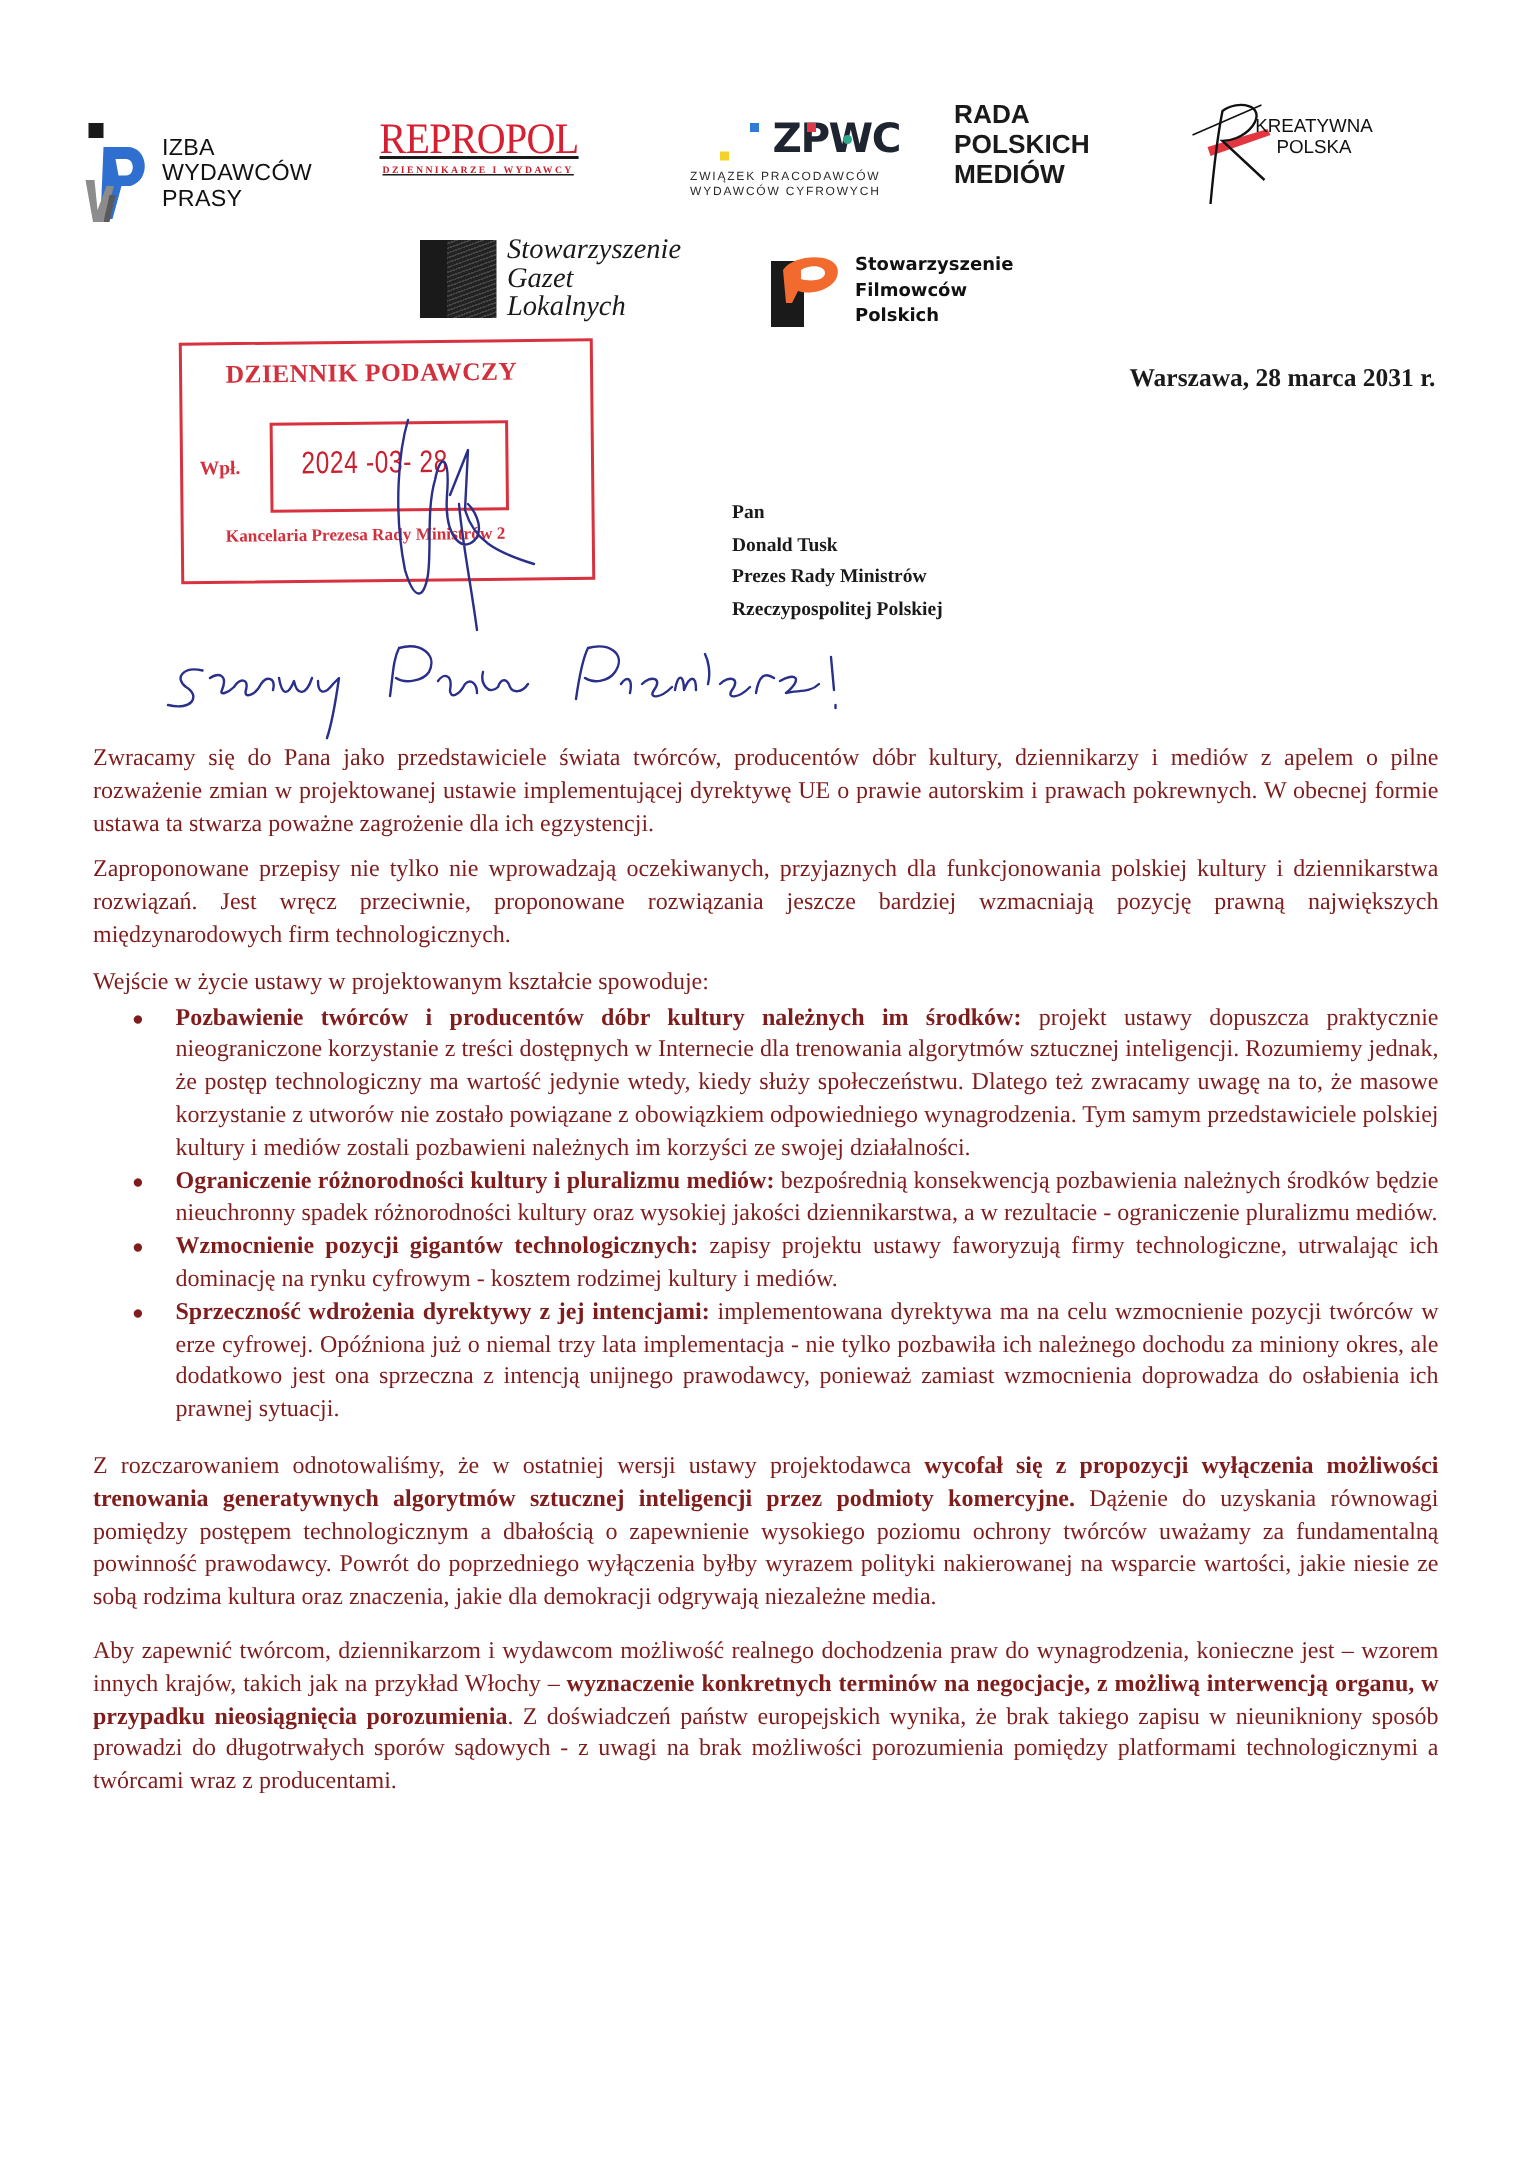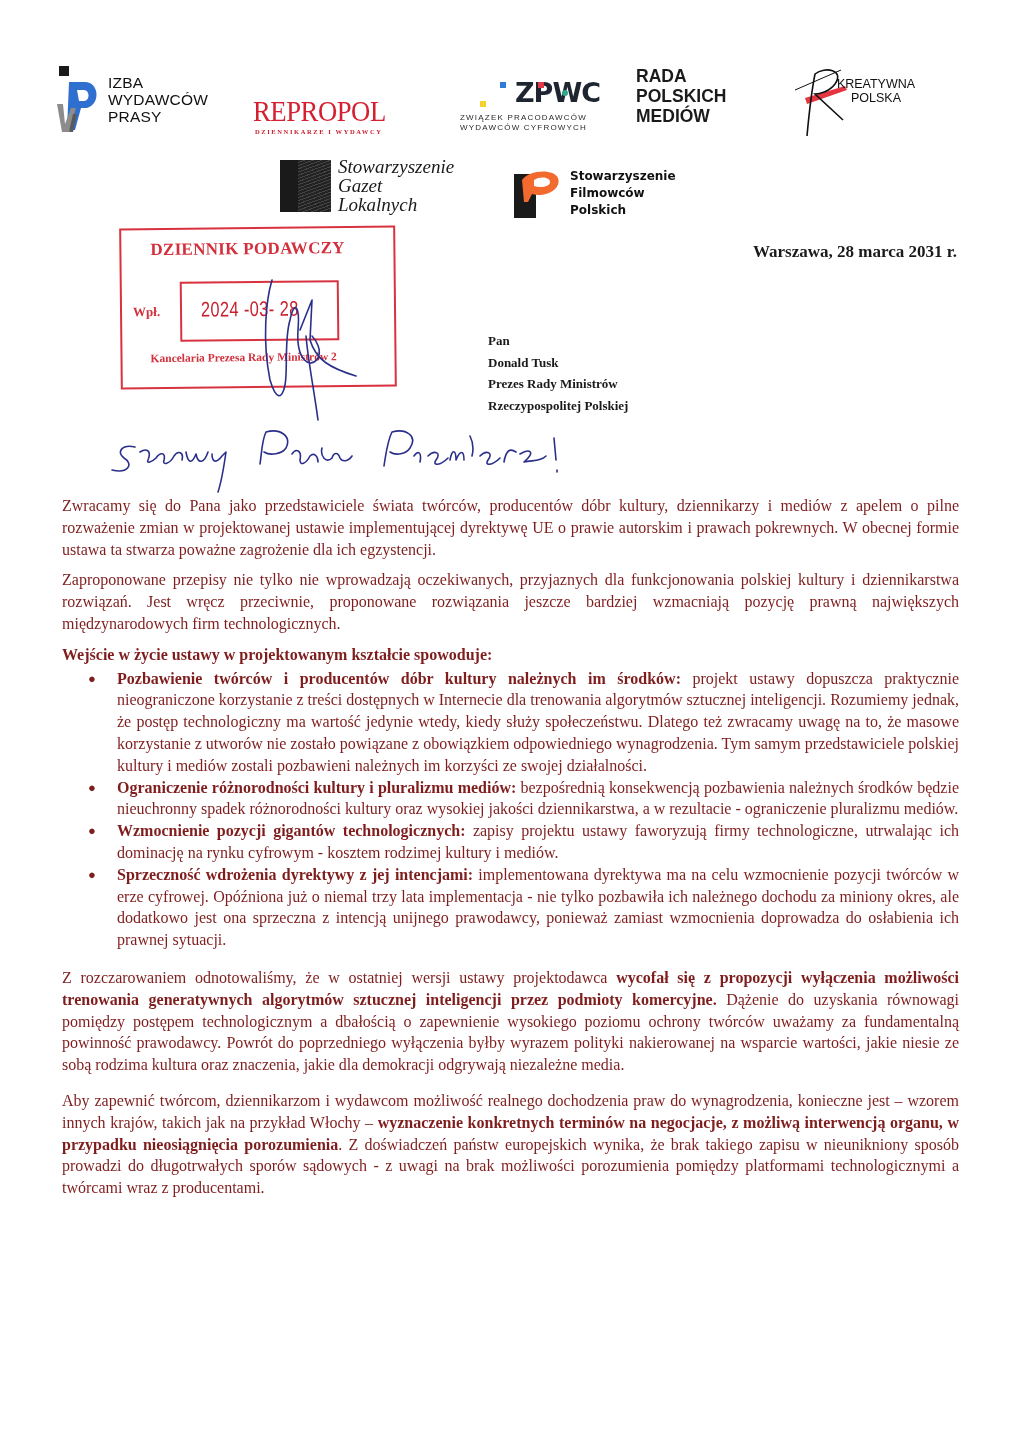--- a/index.html
+++ b/index.html
@@ -1,24 +1,24 @@
 <!DOCTYPE html>
 <html><head>
   <meta charset="utf-8">
   <style>
     html, body { margin: 0; padding: 0; background: #ffffff; }
     body { width: 1019px; height: 1440px; position: relative; overflow: hidden; font-family: "Liberation Serif", serif; color: #1a1a1a; }
     .abs { position: absolute; }
 
     
-    .logo-izba { left: 55px; top: 64px; width: 180px; height: 70px; }
+    .logo-izba { left: 55px; top: 80px; width: 180px; height: 70px; }
     .izba-mark { position: absolute; left: 0; top: 0; width: 48px; height: 70px; }
     .izba-text { position: absolute; left: 53px; top: 10px; font-family: "Liberation Sans", sans-serif; font-size: 15.5px; line-height: 17px; color: #111; letter-spacing: 0.2px; }
 
-    .logo-repropol { left: 253px; top: 96px; width: 150px; }
+    .logo-repropol { left: 253px; top: 78px; width: 150px; text-decoration: underline; }
     .repropol-title { font-family: "Liberation Serif", serif; font-size: 29px; color: #d42030; letter-spacing: -0.5px; line-height: 30px; transform: scaleX(0.92); transform-origin: left; white-space: nowrap; }
     .repropol-sub { font-family: "Liberation Serif", serif; font-size: 6.5px; color: #c8202e; letter-spacing: 1.6px; font-weight: bold; margin-top: 2px; margin-left: 2px; white-space: nowrap; }
 
     .logo-zpwc { left: 460px; top: 76px; width: 140px; }
     .zpwc-title { font-family: "DejaVu Sans", sans-serif; font-weight: bold; font-size: 27px; color: #1f2530; letter-spacing: -1px; line-height: 34px; position: relative; text-align: right; }
     .zpwc-sub { font-family: "Liberation Sans", sans-serif; font-size: 8px; line-height: 10px; color: #2a2a2a; letter-spacing: 1.2px; margin-top: 3px; }
     .dot { position: absolute; width: 6px; height: 6px; }
 
     .logo-rada { left: 636px; top: 66px; font-family: "Liberation Sans", sans-serif; font-weight: bold; font-size: 17.5px; line-height: 20px; color: #1a1a1a; }
 
@@ -155,21 +155,21 @@
 <div class="abs recipient">
   <div>Pan</div>
   <div>Donald Tusk</div>
   <div>Prezes Rady Ministrów</div>
   <div>Rzeczypospolitej Polskiej</div>
 </div>
 
 <div class="abs body">
   <p>Zwracamy się do Pana jako przedstawiciele świata twórców, producentów dóbr kultury, dziennikarzy i mediów z apelem o pilne rozważenie zmian w projektowanej ustawie implementującej dyrektywę UE o prawie autorskim i prawach pokrewnych. W obecnej formie ustawa ta stwarza poważne zagrożenie dla ich egzystencji.</p>
   <p>Zaproponowane przepisy nie tylko nie wprowadzają oczekiwanych, przyjaznych dla funkcjonowania polskiej kultury i dziennikarstwa rozwiązań. Jest wręcz przeciwnie, proponowane rozwiązania jeszcze bardziej wzmacniają pozycję prawną największych międzynarodowych firm technologicznych.</p>
-  <p style="margin-bottom:2px;font-weight:bold;">Wejście w życie ustawy w projektowanym kształcie spowoduje:</p>
+  <p style="margin-bottom:2px;">Wejście w życie ustawy w projektowanym kształcie spowoduje:</p>
   <ul>
     <li>
       <span class="bullet">●</span>
       <b>Pozbawienie twórców i producentów dóbr kultury należnych im środków:</b><span> projekt ustawy dopuszcza praktycznie nieograniczone korzystanie z treści dostępnych w Internecie dla trenowania algorytmów sztucznej inteligencji. Rozumiemy jednak, że postęp technologiczny ma wartość jedynie wtedy, kiedy służy społeczeństwu. Dlatego też zwracamy uwagę na to, że masowe korzystanie z utworów nie zostało powiązane z obowiązkiem odpowiedniego wynagrodzenia. Tym samym przedstawiciele polskiej kultury i mediów zostali pozbawieni należnych im korzyści ze swojej działalności.</span>
     </li>
     <li>
       <span class="bullet">●</span>
       <b>Ograniczenie różnorodności kultury i pluralizmu mediów:</b><span> bezpośrednią konsekwencją pozbawienia należnych środków będzie nieuchronny spadek różnorodności kultury oraz wysokiej jakości dziennikarstwa, a w rezultacie - ograniczenie pluralizmu mediów.</span>
     </li>
     <li>

